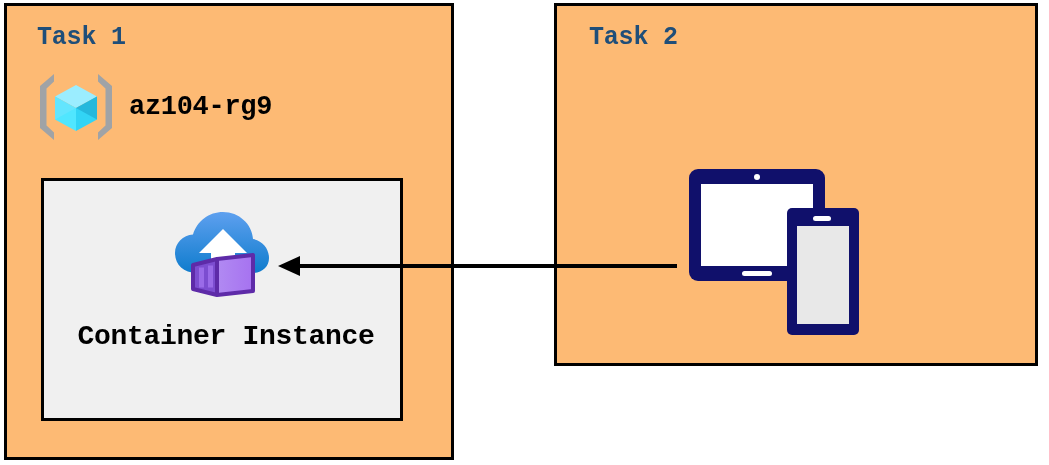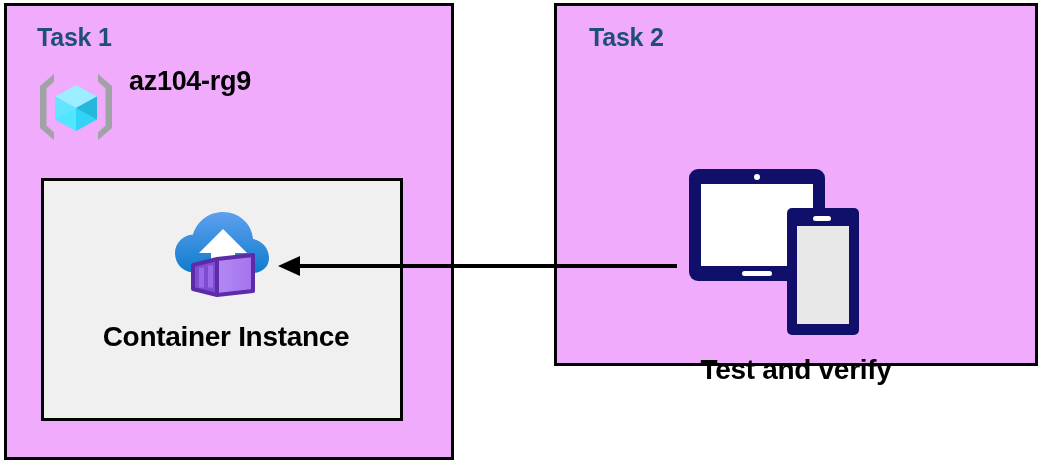--- a/index.html
+++ b/index.html
@@ -21,21 +21,22 @@
     left: 0;
     top: 0;
     width: 1049px;
     height: 465px;
   }
 
   .panel {
     position: absolute;
     box-sizing: border-box;
     border: 3px solid #000000;
-    background: #f0abfc;
+    background: #fdba74;
+    font-family: Liberation Mono, monospace;
   }
 
   #panel-task1 {
     left: 4px;
     top: 3px;
     width: 450px;
     height: 457px;
   }
 
   #panel-task2 {
@@ -57,21 +58,21 @@
   #task1-title { left: 30px; top: 17px; }
   #task2-title { left: 32px; top: 17px; }
 
   
   #rg-row {
     position: absolute;
     left: 28px;
     top: 60px;
     height: 82px;
     display: flex;
-    align-items: flex-start;
+    align-items: center;
   }
 
   #rg-icon {
     width: 82px;
     height: 82px;
     flex: 0 0 auto;
   }
 
   #rg-label {
     font-size: 27px;
@@ -230,21 +231,20 @@
 
       <rect x="56" y="105" width="30" height="5" rx="2.5" ry="2.5" fill="#ffffff"></rect>
 
       <rect x="101" y="42" width="72" height="127" rx="5" ry="5" fill="#10106B"></rect>
 
       <rect x="111" y="60" width="52" height="98" fill="#e8e8e8"></rect>
 
       <rect x="127" y="50" width="18" height="5" rx="2.5" ry="2.5" fill="#ffffff"></rect>
     </svg>
 
-    <div id="devices-label">Test and verify</div>
   </div>
 
   <svg id="connector" viewBox="0 0 420 36">
     <line x1="26" y1="18" x2="407" y2="18" stroke="#000000" stroke-width="4"></line>
     <polygon points="8,18 30,8 30,28" fill="#000000"></polygon>
   </svg>
 
 </div>
 
 </body></html>

